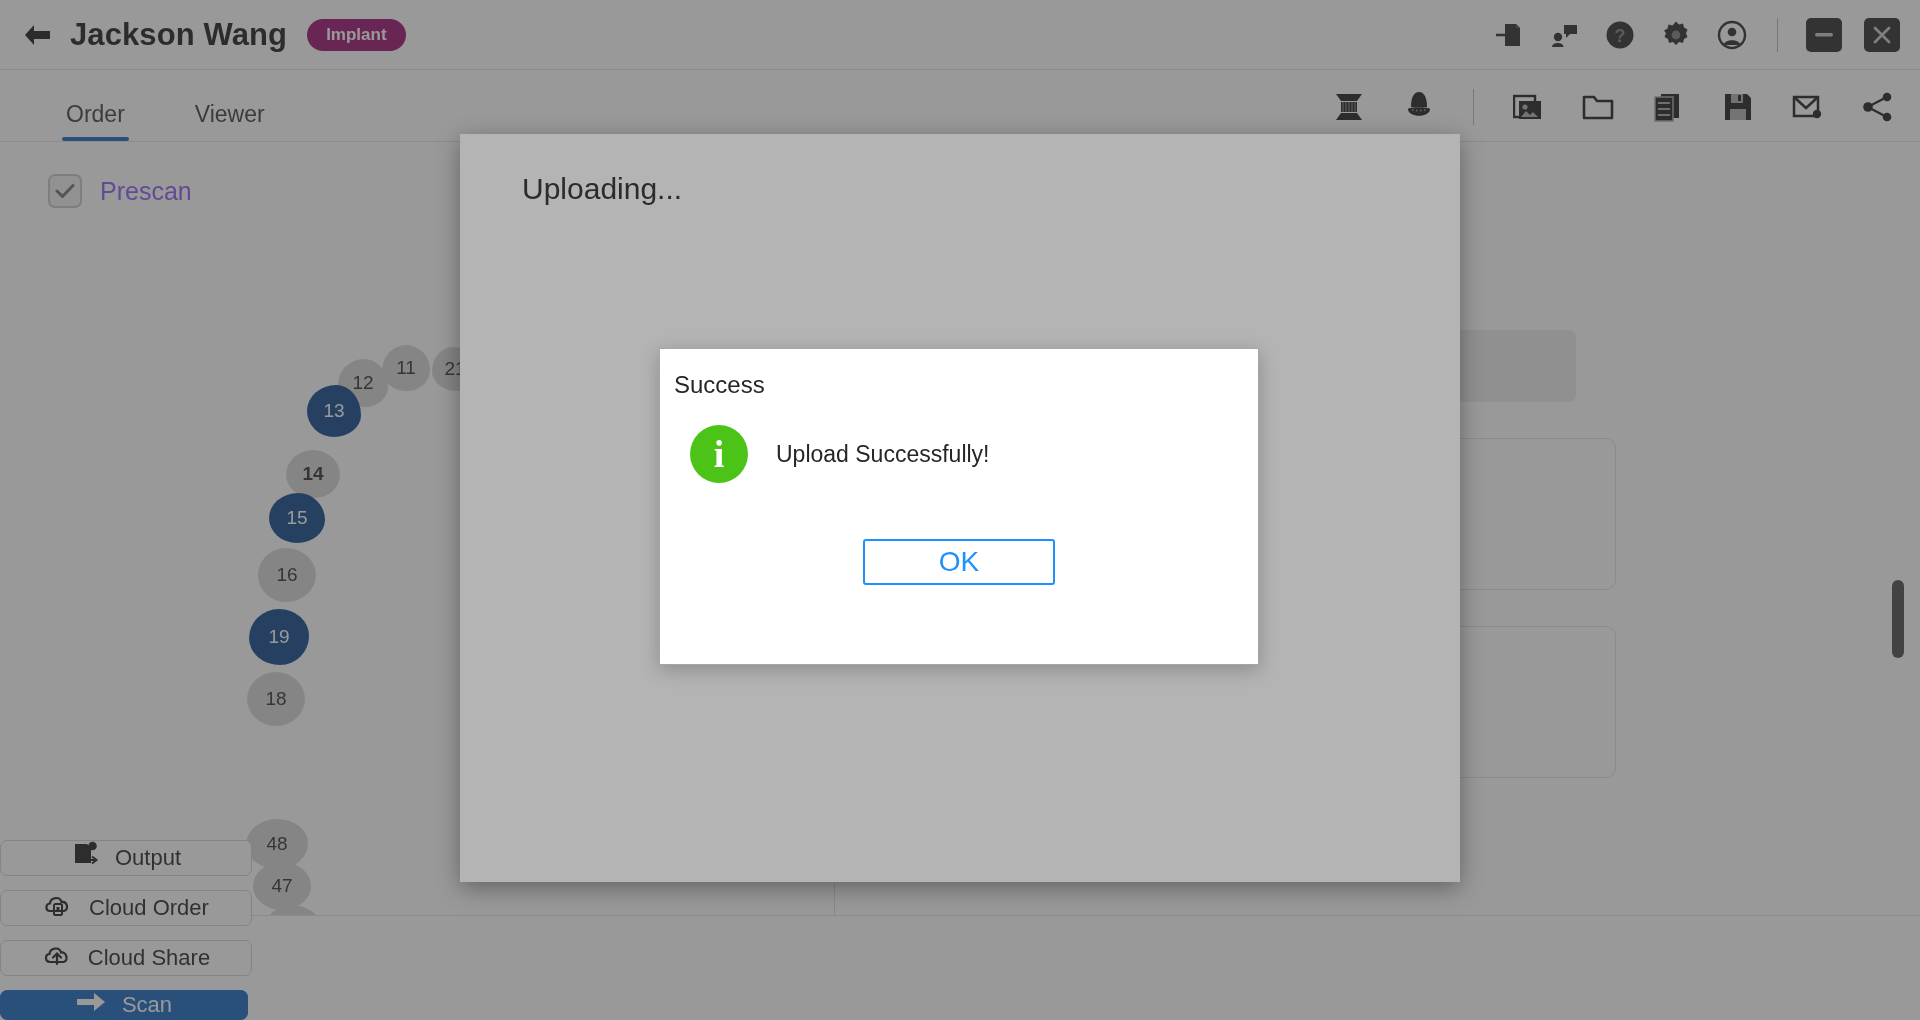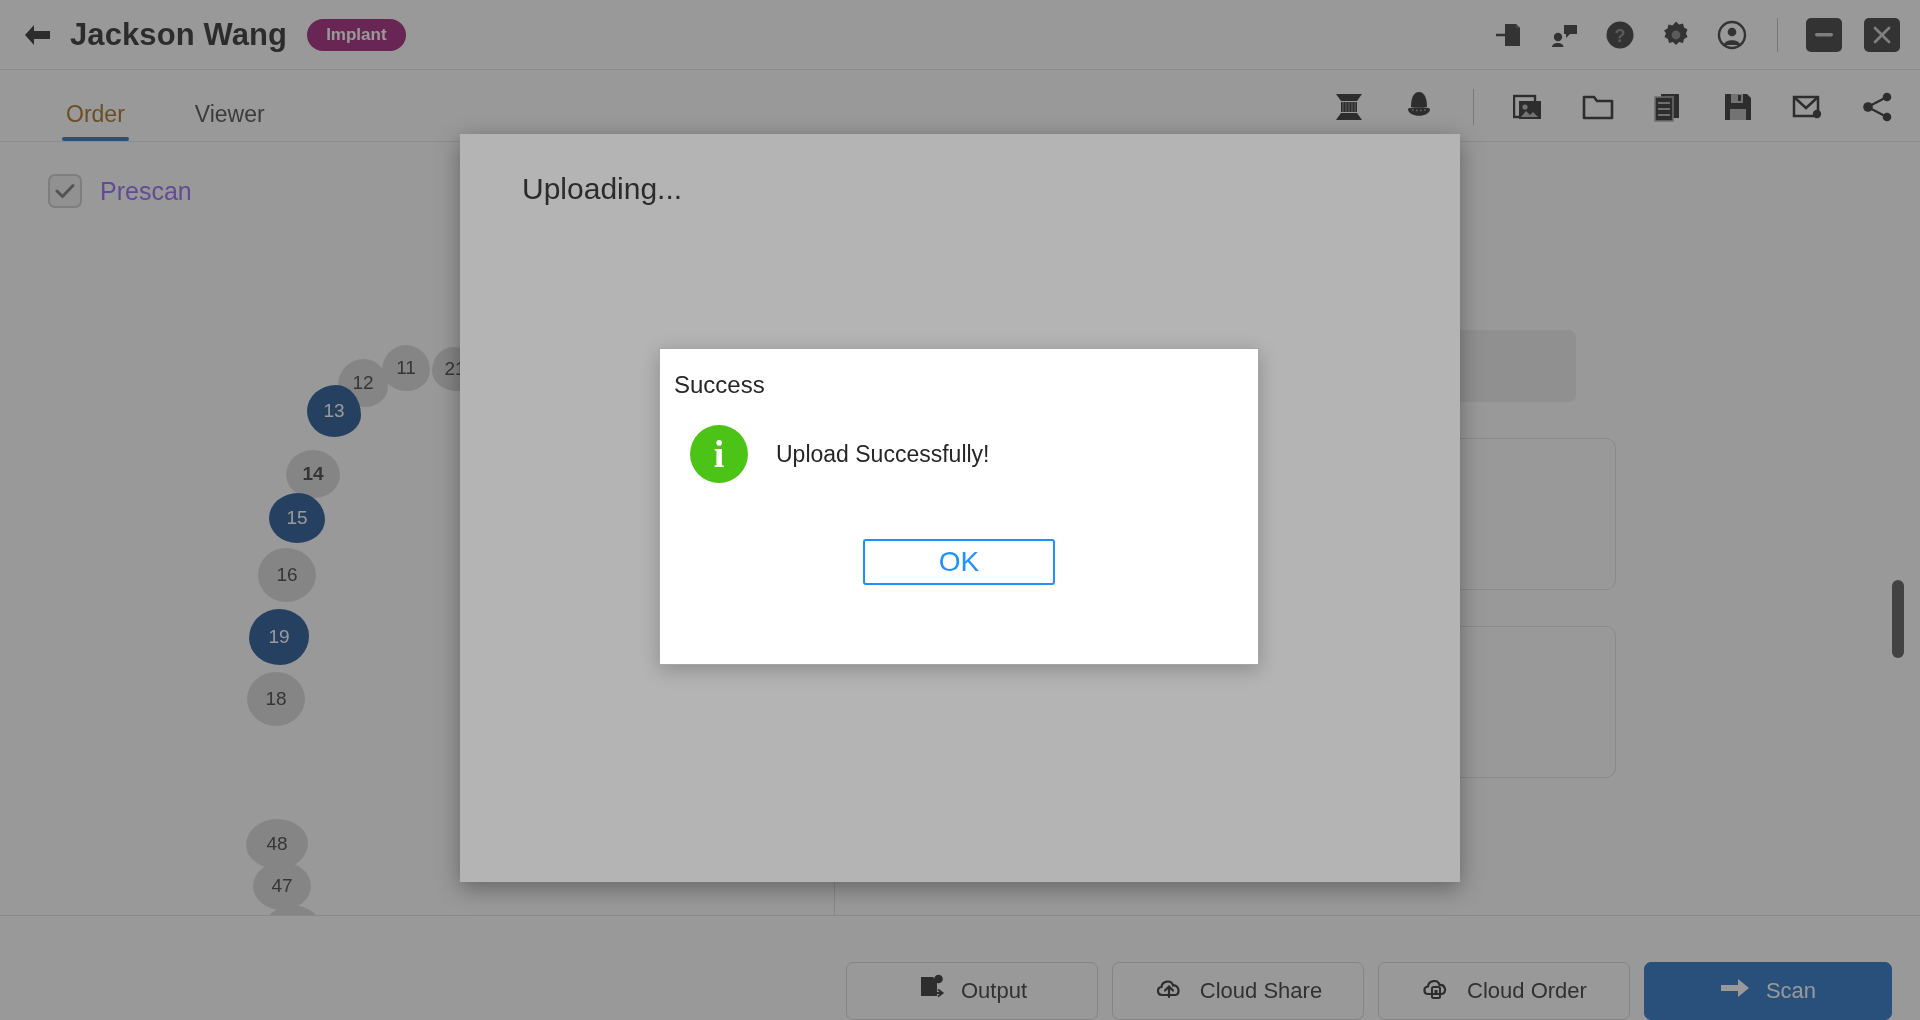--- a/index.html
+++ b/index.html
@@ -57,21 +57,21 @@
   .tabsrow {
     position: absolute; left: 0; top: 70px; width: 1920px; height: 72px;
     background: #ffffff;
     border-bottom: 1px solid #e4e4e4;
     display: flex; align-items: flex-end;
   }
   .tab {
     font-size: 23px; color: #3c3c3c; padding: 0 4px 13px;
     margin-left: 62px; cursor: pointer; position: relative;
   }
-  .tab.active { color: #a16207; }
+  .tab.active { color: #404040; }
   .tab.active::after {
     content: ""; position: absolute; left: 0; right: 0; bottom: 0;
     height: 4px; background: #1565c0; border-radius: 2px;
   }
   .toolbar {
     margin-left: auto; display: flex; align-items: center;
     padding: 0 22px 14px 0; gap: 30px;
   }
   .toolbar .tb-sep2 { width:1px; height: 36px; background:#bdbdbd; margin: 0 4px; }
   .ti { width: 40px; height: 40px; display:flex; align-items:center; justify-content:center; cursor:pointer; }
@@ -137,22 +137,22 @@
   }
   .scrollbar-thumb {
     position: absolute; top: 438px; left: 0; width: 12px; height: 78px;
     background: #4a4a4a; border-radius: 6px; cursor: pointer;
   }
 
   
   .bottombar {
     position: absolute; left: 0; bottom: 0; width: 1920px; height: 105px;
     background: #ffffff; border-top: 1px solid #dfdfdf;
-    display: flex; align-items: flex-end; justify-content: flex-end;
-    padding-right: 28px; gap: 14px;
+    display: flex; align-items: flex-start; justify-content: flex-end;
+    padding-right: 28px; gap: 14px; flex-direction: column;
   }
   .btn {
     height: 58px; min-width: 252px;
     border: 1px solid #d3d3d3; border-radius: 7px;
     background: #ffffff; color: #262626;
     display: flex; align-items: center; justify-content: center; gap: 16px;
     font-size: 22px; cursor: pointer;
   }
   .btn.primary {
     background: #1565c0; color: #ffffff; border-color: #1565c0;
@@ -408,35 +408,35 @@
           <path d="M4 3 H16 L20 7 V22 H4 Z" fill="#1f1f1f"></path>
           <circle cx="21.5" cy="5" r="4.3" fill="#1f1f1f"></circle>
           <path d="M12 19 H25 M21 15.5 L25.5 19 L21 22.5" stroke="#1f1f1f" stroke-width="2" fill="none"></path>
         </svg>
       </span>
       <span>Output</span>
     </div>
     <div class="btn">
       <span>
         <svg width="30" height="28" viewBox="0 0 30 28">
-          <path d="M8 21 C3 21 2.5 13.5 7.5 13 C8 6.5 17.5 5.5 19 11.5 C24.5 10.5 27 20 21.5 21 Z" fill="none" stroke="#1f1f1f" stroke-width="2.2"></path>
-          <path d="M15 23 V13 M11 16.5 L15 12.5 L19 16.5" stroke="#1f1f1f" stroke-width="2.2" fill="none" stroke-linecap="round"></path>
+          <path d="M7 20 C2.5 20 2 13 7 12.5 C7.5 6 17 5 18.5 11 C24 10 26.5 18.5 21 20 Z" fill="none" stroke="#1f1f1f" stroke-width="2.2"></path>
+          <rect x="11" y="13" width="8" height="11" rx="1.5" fill="none" stroke="#1f1f1f" stroke-width="2"></rect>
+          <rect x="13.5" y="16" width="3" height="3" fill="#1f1f1f"></rect>
         </svg>
       </span>
-      <span>Cloud Share</span>
+      <span>Cloud Order</span>
     </div>
     <div class="btn">
       <span>
         <svg width="30" height="28" viewBox="0 0 30 28">
-          <path d="M7 20 C2.5 20 2 13 7 12.5 C7.5 6 17 5 18.5 11 C24 10 26.5 18.5 21 20 Z" fill="none" stroke="#1f1f1f" stroke-width="2.2"></path>
-          <rect x="11" y="13" width="8" height="11" rx="1.5" fill="none" stroke="#1f1f1f" stroke-width="2"></rect>
-          <rect x="13.5" y="16" width="3" height="3" fill="#1f1f1f"></rect>
+          <path d="M8 21 C3 21 2.5 13.5 7.5 13 C8 6.5 17.5 5.5 19 11.5 C24.5 10.5 27 20 21.5 21 Z" fill="none" stroke="#1f1f1f" stroke-width="2.2"></path>
+          <path d="M15 23 V13 M11 16.5 L15 12.5 L19 16.5" stroke="#1f1f1f" stroke-width="2.2" fill="none" stroke-linecap="round"></path>
         </svg>
       </span>
-      <span>Cloud Order</span>
+      <span>Cloud Share</span>
     </div>
     <div class="btn primary">
       <span>
         <svg width="30" height="22" viewBox="0 0 30 22">
             <path d="M1 8 H18 V2 L29 11 L18 20 V14 H1 Z" fill="#ffffff"></path>
           </svg>
       </span>
       <span>Scan</span>
     </div>
   </div>

